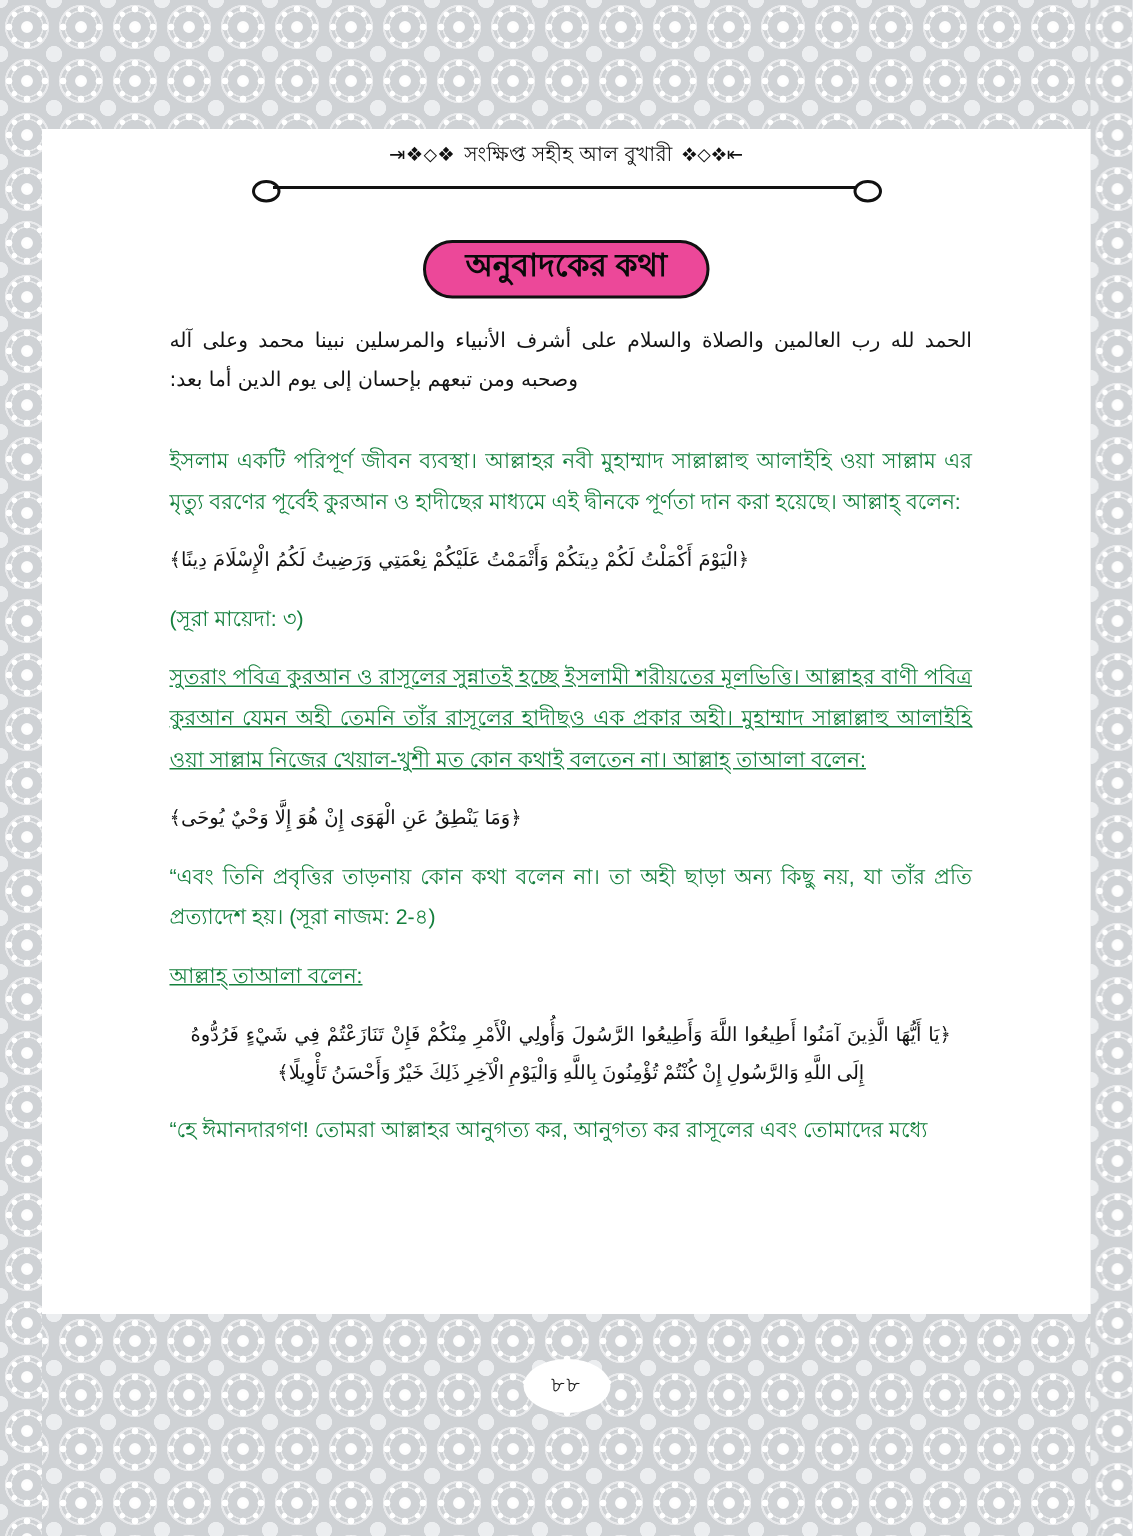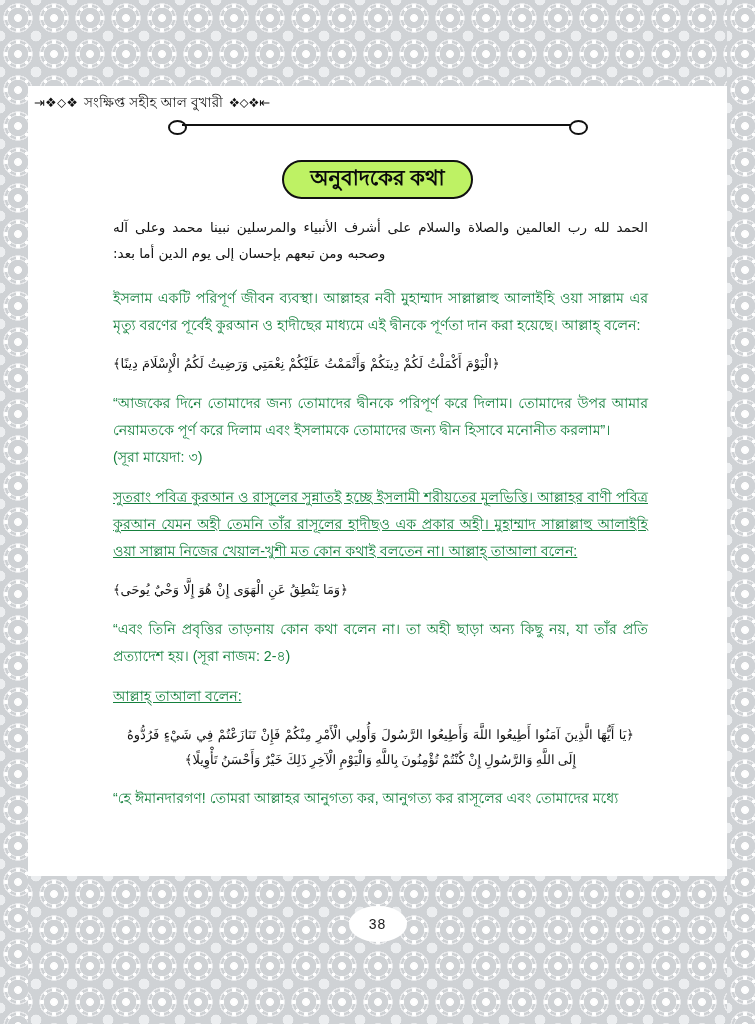--- a/index.html
+++ b/index.html
@@ -65,21 +65,21 @@
     height: 790px;
     background: #ffffff;
   }
 
   
   #running-head {
     position: absolute;
     left: 0;
     top: 6px;
     width: 699px;
-    text-align: left;
+    text-align: center;
   }
   .rh-line {
     font-family: "Liberation Sans", sans-serif;
     font-size: 13.5px;
     color: #111111;
     letter-spacing: 0.2px;
     white-space: nowrap;
   }
   .rh-orn {
     display: inline-block;
@@ -125,21 +125,21 @@
   #section-title {
     display: inline-block;
     border: 2.4px solid #111111;
     border-radius: 24px;
     padding: 4px 26px 7px 26px;
     font-family: "Liberation Sans", sans-serif;
     font-size: 21px;
     font-weight: bold;
     color: #0a0a0a;
     line-height: 1.15;
-    background: #bef264;
+    background: #ec4899;
   }
 
   
   #body-col {
     position: absolute;
     left: 85px;
     top: 128px;
     width: 535px;
   }
   p { margin: 0; }
@@ -148,21 +148,21 @@
     direction: rtl;
     unicode-bidi: bidi-override;
     font-family: "DejaVu Sans", "Liberation Sans", sans-serif;
     color: #131313;
   }
   .ar-intro {
     font-size: 13.5px;
     line-height: 1.95;
     text-align: justify;
     text-align-last: left;
-    margin-bottom: 18px;
+    margin-bottom: 28px;
   }
   .ar-verse {
     font-size: 13px;
     line-height: 1.9;
     text-align: left;
     margin: 13px 0 13px 0;
   }
   .ar-verse.block {
     text-align: justify;
     text-align-last: center;
@@ -231,36 +231,35 @@
     </div>
 
     <div id="body-col">
 
       <p class="arabic ar-intro">الحمد لله رب العالمين والصلاة والسلام على أشرف الأنبياء والمرسلين نبينا محمد وعلى آله وصحبه ومن تبعهم بإحسان إلى يوم الدين أما بعد:</p>
 
       <p class="bangla">ইসলাম একটি পরিপূর্ণ জীবন ব্যবস্থা। আল্লাহর নবী মুহাম্মাদ সাল্লাল্লাহু আলাইহি ওয়া সাল্লাম এর মৃত্যু বরণের পূর্বেই কুরআন ও হাদীছের মাধ্যমে এই দ্বীনকে পূর্ণতা দান করা হয়েছে। আল্লাহ্ বলেন:</p>
 
       <p class="arabic ar-verse">﴿الْيَوْمَ أَكْمَلْتُ لَكُمْ دِينَكُمْ وَأَتْمَمْتُ عَلَيْكُمْ نِعْمَتِي وَرَضِيتُ لَكُمُ الْإِسْلَامَ دِينًا﴾</p>
 
-      <p class="bangla">“আজকের দিনে তোমাদের জন্য তোমাদের দ্বীনকে পরিপূর্ণ করে দিলাম। তোমাদের উপর আমার নেয়ামতকে পূর্ণ করে দিলাম এবং ইসলামকে তোমাদের জন্য দ্বীন হিসাবে মনোনীত করলাম”।</p>
       <p class="bangla tight">(সূরা মায়েদা: ৩)</p>
 
       <p class="bangla gap">সুতরাং পবিত্র কুরআন ও রাসূলের সুন্নাতই হচ্ছে ইসলামী শরীয়তের মূলভিত্তি। আল্লাহর বাণী পবিত্র কুরআন যেমন অহী তেমনি তাঁর রাসূলের হাদীছও এক প্রকার অহী। মুহাম্মাদ সাল্লাল্লাহু আলাইহি ওয়া সাল্লাম নিজের খেয়াল-খুশী মত কোন কথাই বলতেন না। আল্লাহ্ তাআলা বলেন:</p>
 
       <p class="arabic ar-verse">﴿وَمَا يَنْطِقُ عَنِ الْهَوَى إِنْ هُوَ إِلَّا وَحْيٌ يُوحَى﴾</p>
 
       <p class="bangla">“এবং তিনি প্রবৃত্তির তাড়নায় কোন কথা বলেন না। তা অহী ছাড়া অন্য কিছু নয়, যা তাঁর প্রতি প্রত্যাদেশ হয়। (সূরা নাজম: 2-৪)</p>
 
 
       <p class="bangla gap">আল্লাহ্ তাআলা বলেন:</p>
 
       <p class="arabic ar-verse block">﴿يَا أَيُّهَا الَّذِينَ آمَنُوا أَطِيعُوا اللَّهَ وَأَطِيعُوا الرَّسُولَ وَأُولِي الْأَمْرِ مِنْكُمْ فَإِنْ تَنَازَعْتُمْ فِي شَيْءٍ فَرُدُّوهُ إِلَى اللَّهِ وَالرَّسُولِ إِنْ كُنْتُمْ تُؤْمِنُونَ بِاللَّهِ وَالْيَوْمِ الْآخِرِ ذَلِكَ خَيْرٌ وَأَحْسَنُ تَأْوِيلًا﴾</p>
 
       <p class="bangla gap-sm">“হে ঈমানদারগণ! তোমরা আল্লাহর আনুগত্য কর, আনুগত্য কর রাসূলের এবং তোমাদের মধ্যে</p>
 
     </div>
   </div>
 
   <div id="folio">
-    <span id="folio-number">38</span>
+    <span id="folio-number">৮৮</span>
   </div>
 
 </div>
 
 </body></html>

